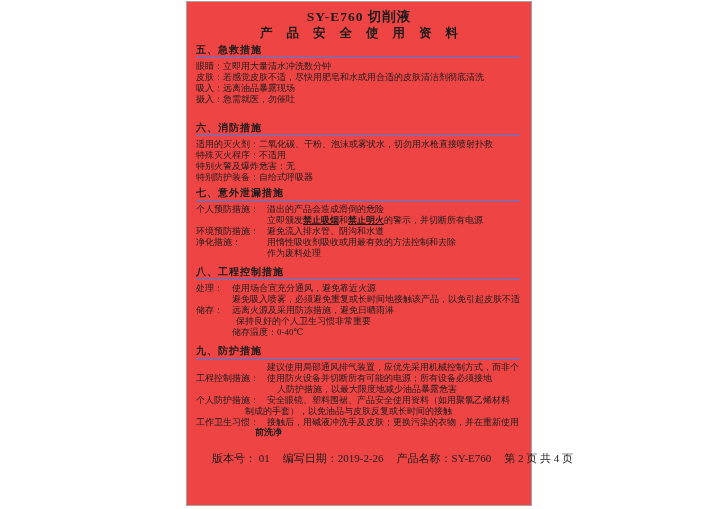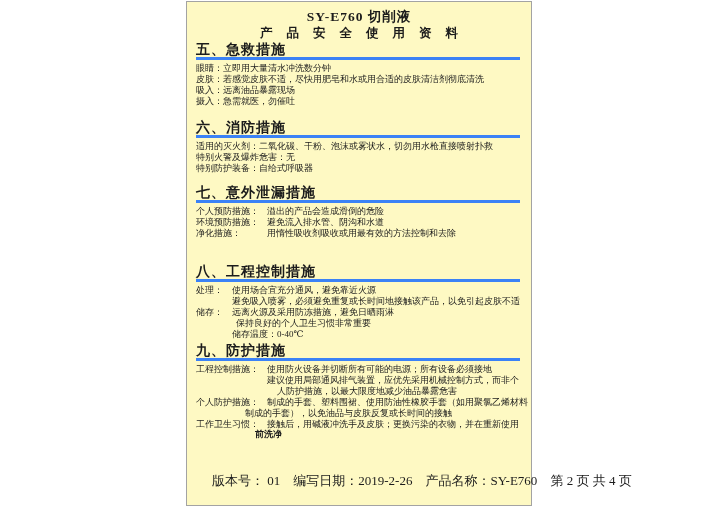--- a/index.html
+++ b/index.html
@@ -1,38 +1,38 @@
 <!DOCTYPE html>
 <html><head>
 <meta charset="utf-8">
 <style>
   html,body{margin:0;padding:0;background:#ffffff;width:720px;height:509px;overflow:hidden;
     font-family:"Liberation Serif","DejaVu Serif",serif;color:#1c1c1c;}
   .canvas{position:relative;width:720px;height:509px;background:#ffffff;}
-  .doc{position:absolute;left:186px;top:1px;width:344px;height:503px;background:#fef9c3;
+  .doc{position:absolute;left:186px;top:1px;width:344px;height:503px;background:#ef4444;
     border:1px solid #a3a3a3;}
   .title{position:absolute;left:0;top:6px;width:100%;text-align:center;
     font-size:13.5px;font-weight:bold;letter-spacing:1px;}
   .subtitle{position:absolute;left:0;top:23px;width:100%;text-align:center;
     font-size:12.5px;font-weight:bold;letter-spacing:14px;padding-left:14px;box-sizing:border-box;}
   .sec{position:absolute;left:9px;width:324px;}
-  .sec h2{margin:0;font-size:14px;line-height:13px;font-weight:bold;letter-spacing:1px;
-    border-bottom:3px solid #3b82f6;padding-bottom:1px;margin-bottom:3px;}
+  .sec h2{margin:0;font-size:10px;line-height:13px;font-weight:bold;letter-spacing:1px;
+    border-bottom:1px solid #3b82f6;padding-bottom:1px;margin-bottom:3px;}
   .ln{font-size:9px;line-height:10.9px;white-space:nowrap;}
   .lbl{display:inline-block;}
   .w71{width:71px;}
   .w36{width:36px;}
   .p71{padding-left:71px;}
   .p81{padding-left:81px;}
   .p49{padding-left:49px;}
   .p59{padding-left:59px;font-weight:bold;}
   .p36{padding-left:36px;}
   .p40{padding-left:40px;}
   .bu{font-weight:bold;text-decoration:underline;}
-  .footer{position:absolute;left:9px;top:474px;width:324px;font-size:13px;
+  .footer{position:absolute;left:9px;top:452px;width:324px;font-size:11px;
     line-height:9px;white-space:nowrap;padding-left:16px;}
   .footer span{margin-right:13px;}
 </style>
 </head>
 <body>
 
 <div class="canvas">
   <div class="doc">
 
     <div class="title">SY-E760 切削液</div>
@@ -42,46 +42,49 @@
       <h2>五、急救措施</h2>
       <div class="ln">眼睛：立即用大量清水冲洗数分钟</div>
       <div class="ln">皮肤：若感觉皮肤不适，尽快用肥皂和水或用合适的皮肤清洁剂彻底清洗</div>
       <div class="ln">吸入：远离油品暴露现场</div>
       <div class="ln">摄入：急需就医，勿催吐</div>
     </div>
 
     <div class="sec" style="top:119px">
       <h2>六、消防措施</h2>
       <div class="ln">适用的灭火剂：二氧化碳、干粉、泡沫或雾状水，切勿用水枪直接喷射扑救</div>
+      <div class="ln">特殊灭火程序：不适用</div>
       <div class="ln">特别火警及爆炸危害：无</div>
       <div class="ln">特别防护装备：自给式呼吸器</div>
     </div>
 
     <div class="sec" style="top:184px">
       <h2>七、意外泄漏措施</h2>
       <div class="ln"><span class="lbl w71">个人预防措施：</span><span>溢出的产品会造成滑倒的危险</span></div>
+      <div class="ln p71"><span>立即颁发</span><span class="bu">禁止吸烟</span><span>和</span><span class="bu">禁止明火</span><span>的警示，并切断所有电源</span></div>
       <div class="ln"><span class="lbl w71">环境预防措施：</span><span>避免流入排水管、阴沟和水道</span></div>
       <div class="ln"><span class="lbl w71">净化措施：</span><span>用惰性吸收剂吸收或用最有效的方法控制和去除</span></div>
+      <div class="ln p71">作为废料处理</div>
     </div>
 
     <div class="sec" style="top:263px">
       <h2>八、工程控制措施</h2>
       <div class="ln"><span class="lbl w36">处理：</span><span>使用场合宜充分通风，避免靠近火源</span></div>
       <div class="ln p36">避免吸入喷雾，必须避免重复或长时间地接触该产品，以免引起皮肤不适</div>
       <div class="ln"><span class="lbl w36">储存：</span><span>远离火源及采用防冻措施，避免日晒雨淋</span></div>
       <div class="ln p40">保持良好的个人卫生习惯非常重要</div>
       <div class="ln p36">储存温度：0-40℃</div>
     </div>
 
     <div class="sec" style="top:342px">
       <h2>九、防护措施</h2>
+      <div class="ln p71">建议使用局部通风排气装置，应优先采用机械控制方式，而非个</div>
       <div class="ln"><span class="lbl w71">工程控制措施：</span><span>使用防火设备并切断所有可能的电源；所有设备必须接地</span></div>
-      <div class="ln p71">建议使用局部通风排气装置，应优先采用机械控制方式，而非个</div>
       <div class="ln p81">人防护措施，以最大限度地减少油品暴露危害</div>
-      <div class="ln"><span class="lbl w71">个人防护措施：</span><span>制成的手套、塑料围裙、使用防油性橡胶手套（如用聚氯乙烯材料</span></div>
+      <div class="ln"><span class="lbl w71">个人防护措施：</span><span>安全眼镜、塑料围裙、产品安全使用资料（如用聚氯乙烯材料</span></div>
       <div class="ln p49">制成的手套），以免油品与皮肤反复或长时间的接触</div>
       <div class="ln"><span class="lbl w71">工作卫生习惯：</span><span>接触后，用碱液冲洗手及皮肤；更换污染的衣物，并在重新使用</span></div>
       <div class="ln p59">前洗净</div>
     </div>
 
     <div class="footer">
       <span>版本号： 01</span><span>编写日期：2019-2-26</span><span>产品名称：SY-E760</span><span>第 2 页 共 4 页</span>
     </div>
 
   </div>

